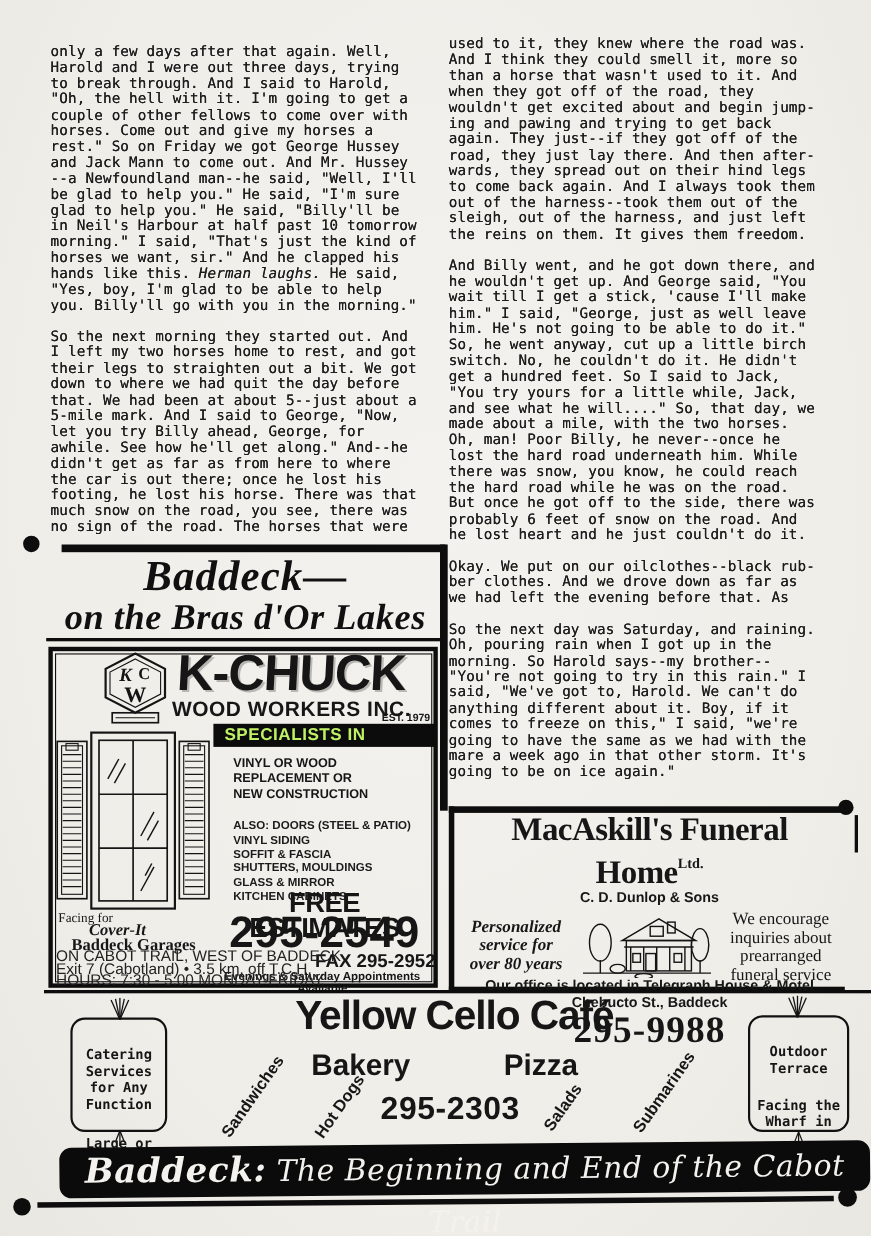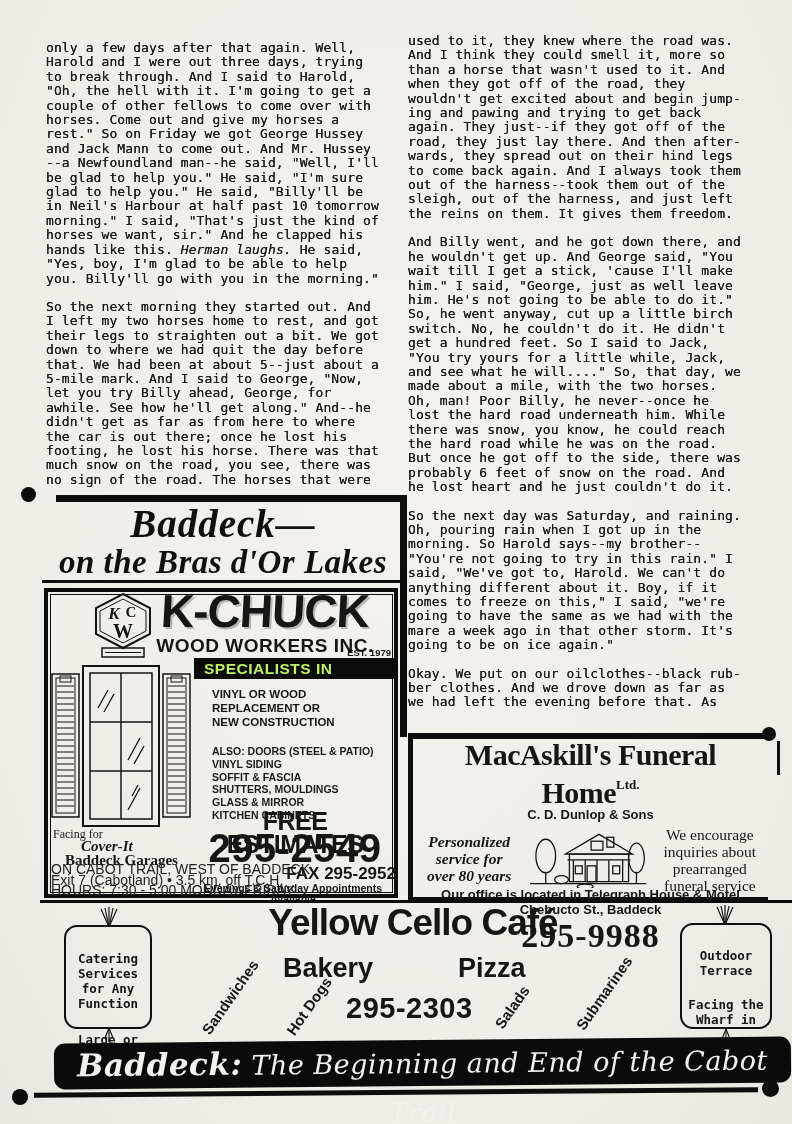--- a/index.html
+++ b/index.html
@@ -161,33 +161,33 @@
 "You try yours for a little while, Jack,
 and see what he will...." So, that day, we
 made about a mile, with the two horses.
 Oh, man! Poor Billy, he never--once he
 lost the hard road underneath him. While
 there was snow, you know, he could reach
 the hard road while he was on the road.
 But once he got off to the side, there was
 probably 6 feet of snow on the road. And
 he lost heart and he just couldn't do it.</p>
+    <p>Okay. We put on our oilclothes--black rub-
+ber clothes. And we drove down as far as
+we had left the evening before that. As</p>
     <p>So the next day was Saturday, and raining.
 Oh, pouring rain when I got up in the
 morning. So Harold says--my brother--
 "You're not going to try in this rain." I
 said, "We've got to, Harold. We can't do
 anything different about it. Boy, if it
 comes to freeze on this," I said, "we're
 going to have the same as we had with the
 mare a week ago in that other storm. It's
 going to be on ice again."</p>
-    <p>Okay. We put on our oilclothes--black rub-
-ber clothes. And we drove down as far as
-we had left the evening before that. As</p>
   </div>
 
   <div class="dot" style="left:21px; top:487px; width:15px; height:15px;"></div>
   <div class="rule" style="left:56px; top:495px; width:349px; height:7px;"></div>
   <div class="rule" style="left:400px; top:495px; width:7px; height:242px;"></div>
   <div class="rule" style="left:42px; top:580px; width:364px; height:3px;"></div>
 
   <div class="baddeck-hdr">
     <div class="l1">Baddeck—</div>
     <div class="l2">on the Bras d'Or Lakes</div>

